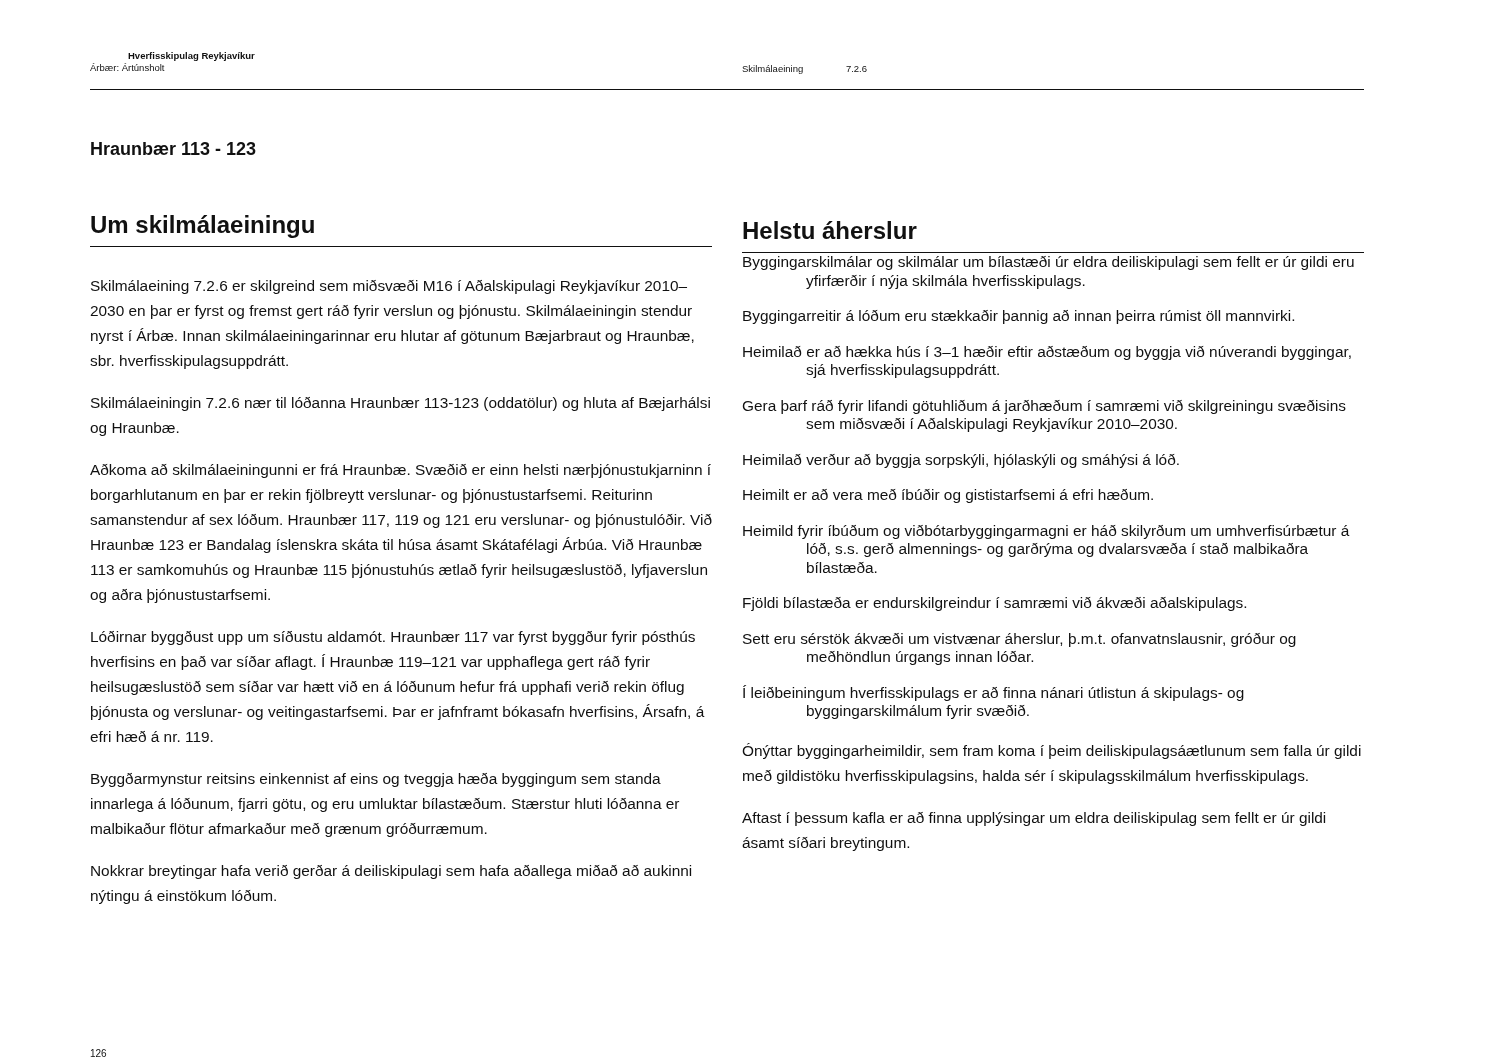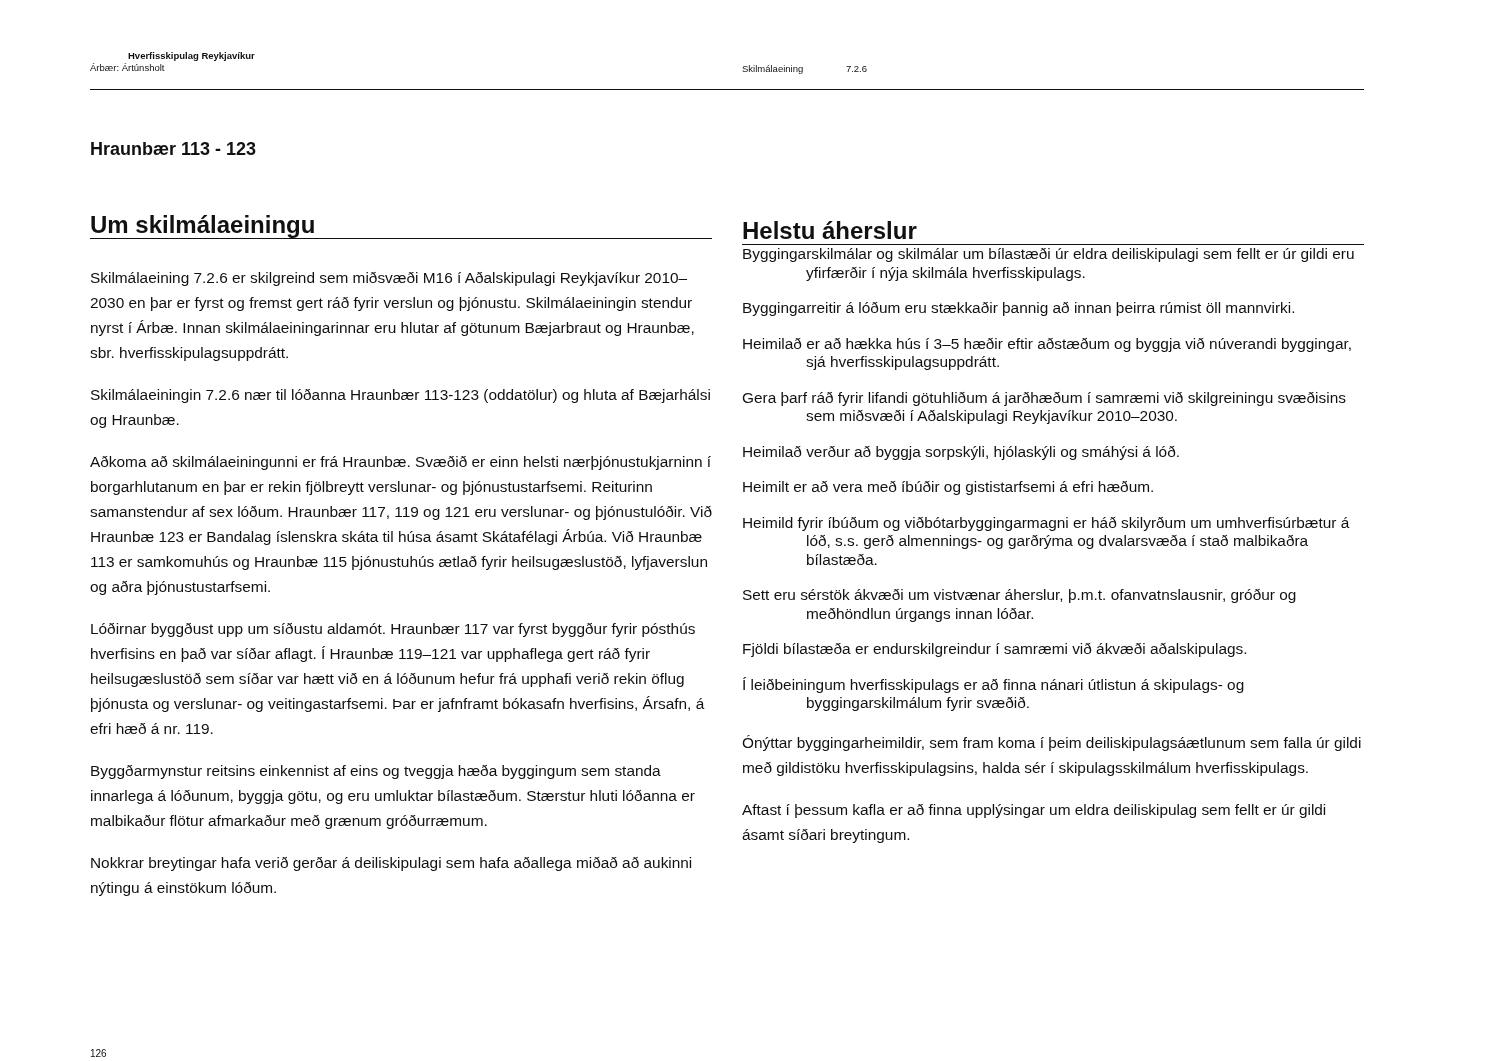--- a/index.html
+++ b/index.html
@@ -52,21 +52,21 @@
       top: 210px;
     }
     .col.left { left: 90px; width: 622px; }
     .col.right { left: 742px; width: 622px; }
     .sec-heading {
       font-size: 24px;
       font-weight: bold;
       margin: 0;
       border-bottom: 1.3px solid #111;
       line-height: 26px;
-      padding-bottom: 0;
+      padding-bottom: 8px;
     }
     .col.left .sec-heading { margin-top: 2px; }
     .col.right .sec-heading { margin-top: 8px; }
     .para-list p {
       margin: 0;
       font-size: 15.4px;
       line-height: 25px;
     }
     .col.left .para-list { margin-top: 26px; }
     .col.left .para-list p { margin-bottom: 17px; }
@@ -107,37 +107,37 @@
 
 <h1 class="page-title">Hraunbær 113 - 123</h1>
 
 <section class="col left">
   <h2 class="sec-heading">Um skilmálaeiningu</h2>
   <div class="para-list">
     <p>Skilmálaeining 7.2.6 er skilgreind sem miðsvæði M16 í Aðalskipulagi Reykjavíkur 2010–2030 en þar er fyrst og fremst gert ráð fyrir verslun og þjónustu. Skilmálaeiningin stendur nyrst í Árbæ. Innan skilmálaeiningarinnar eru hlutar af götunum Bæjarbraut og Hraunbæ, sbr. hverfisskipulagsuppdrátt.</p>
     <p>Skilmálaeiningin 7.2.6 nær til lóðanna Hraunbær 113-123 (oddatölur) og hluta af Bæjarhálsi og Hraunbæ.</p>
     <p>Aðkoma að skilmálaeiningunni er frá Hraunbæ. Svæðið er einn helsti nærþjónustukjarninn í borgarhlutanum en þar er rekin fjölbreytt verslunar- og þjónustustarfsemi. Reiturinn samanstendur af sex lóðum. Hraunbær 117, 119 og 121 eru verslunar- og þjónustulóðir. Við Hraunbæ 123 er Bandalag íslenskra skáta til húsa ásamt Skátafélagi Árbúa. Við Hraunbæ 113 er samkomuhús og Hraunbæ 115 þjónustuhús ætlað fyrir heilsugæslustöð, lyfjaverslun og aðra þjónustustarfsemi.</p>
     <p>Lóðirnar byggðust upp um síðustu aldamót. Hraunbær 117 var fyrst byggður fyrir pósthús hverfisins en það var síðar aflagt. Í Hraunbæ 119–121 var upphaflega gert ráð fyrir heilsugæslustöð sem síðar var hætt við en á lóðunum hefur frá upphafi verið rekin öflug þjónusta og verslunar- og veitingastarfsemi. Þar er jafnframt bókasafn hverfisins, Ársafn, á efri hæð á nr. 119.</p>
-    <p>Byggðarmynstur reitsins einkennist af eins og tveggja hæða byggingum sem standa innarlega á lóðunum, byggja götu, og eru umluktar bílastæðum. Stærstur hluti lóðanna er malbikaður flötur afmarkaður með grænum gróðurræmum.</p>
+    <p>Byggðarmynstur reitsins einkennist af eins og tveggja hæða byggingum sem standa innarlega á lóðunum, fjarri götu, og eru umluktar bílastæðum. Stærstur hluti lóðanna er malbikaður flötur afmarkaður með grænum gróðurræmum.</p>
     <p>Nokkrar breytingar hafa verið gerðar á deiliskipulagi sem hafa aðallega miðað að aukinni nýtingu á einstökum lóðum.</p>
   </div>
 </section>
 
 <section class="col right">
   <h2 class="sec-heading">Helstu áherslur</h2>
   <div class="para-list">
     <p class="hang">Byggingarskilmálar og skilmálar um bílastæði úr eldra deiliskipulagi sem fellt er úr gildi eru yfirfærðir í nýja skilmála hverfisskipulags.</p>
     <p class="hang">Byggingarreitir á lóðum eru stækkaðir þannig að innan þeirra rúmist öll mannvirki.</p>
-    <p class="hang">Heimilað er að hækka hús í 3–5 hæðir eftir aðstæðum og byggja við núverandi byggingar, sjá hverfisskipulagsuppdrátt.</p>
+    <p class="hang">Heimilað er að hækka hús í 3–1 hæðir eftir aðstæðum og byggja við núverandi byggingar, sjá hverfisskipulagsuppdrátt.</p>
     <p class="hang">Gera þarf ráð fyrir lifandi götuhliðum á jarðhæðum í samræmi við skilgreiningu svæðisins sem miðsvæði í Aðalskipulagi Reykjavíkur 2010–2030.</p>
     <p class="hang">Heimilað verður að byggja sorpskýli, hjólaskýli og smáhýsi á lóð.</p>
     <p class="hang">Heimilt er að vera með íbúðir og gististarfsemi á efri hæðum.</p>
     <p class="hang">Heimild fyrir íbúðum og viðbótarbyggingarmagni er háð skilyrðum um umhverfisúrbætur á lóð, s.s. gerð almennings- og garðrýma og dvalarsvæða í stað malbikaðra bílastæða.</p>
+    <p class="hang">Fjöldi bílastæða er endurskilgreindur í samræmi við ákvæði aðalskipulags.</p>
     <p class="hang">Sett eru sérstök ákvæði um vistvænar áherslur, þ.m.t. ofanvatnslausnir, gróður og meðhöndlun úrgangs innan lóðar.</p>
-    <p class="hang">Fjöldi bílastæða er endurskilgreindur í samræmi við ákvæði aðalskipulags.</p>
     <p class="hang">Í leiðbeiningum hverfisskipulags er að finna nánari útlistun á skipulags- og byggingarskilmálum fyrir svæðið.</p>
     <p class="body first">Ónýttar byggingarheimildir, sem fram koma í þeim deiliskipulagsáætlunum sem falla úr gildi með gildistöku hverfisskipulagsins, halda sér í skipulagsskilmálum hverfisskipulags.</p>
     <p class="body">Aftast í þessum kafla er að finna upplýsingar um eldra deiliskipulag sem fellt er úr gildi ásamt síðari breytingum.</p>
   </div>
 </section>
 
 <footer>
   <div class="page-number">126</div>
 </footer>
 

